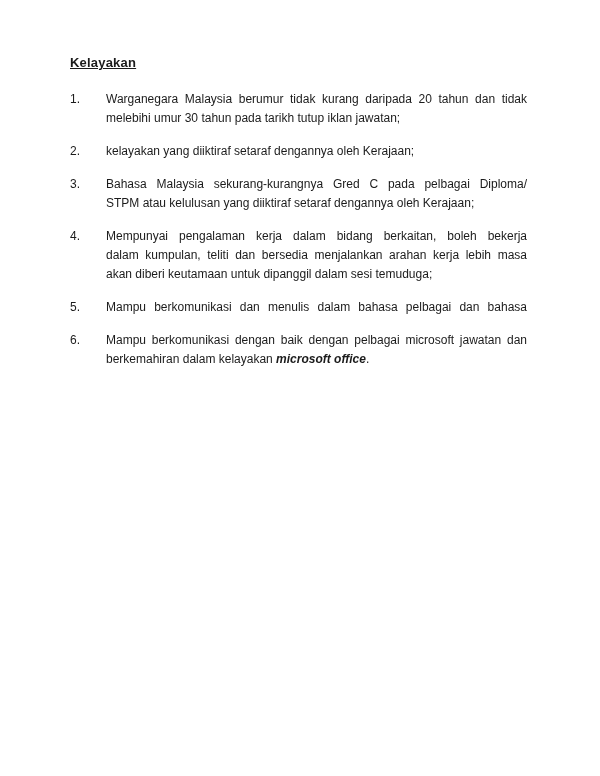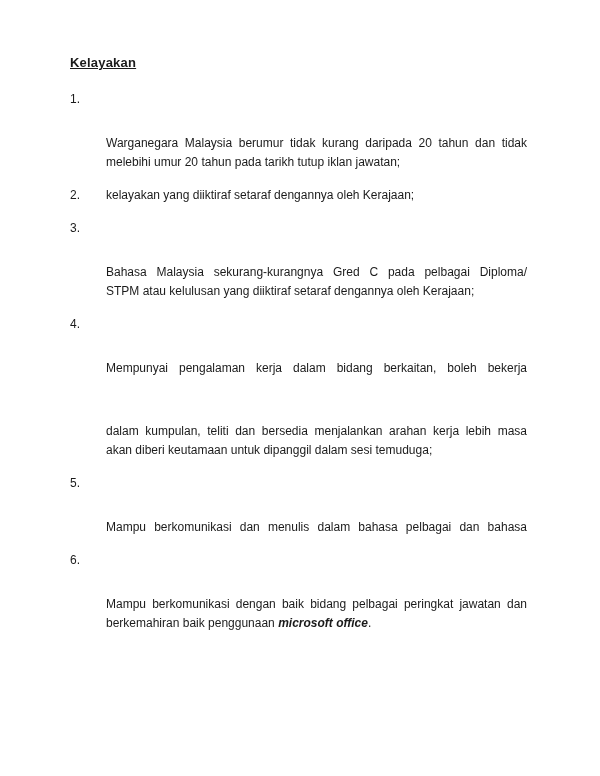--- a/index.html
+++ b/index.html
@@ -48,38 +48,37 @@
     width: 421px;
     font-size: 12px;
   }
   .line {
     line-height: 19px;
     white-space: normal;
   }
   .just {
     text-align: justify;
     text-align-last: justify;
-    margin-top: 44px;
   }
   .it {
     font-style: italic;
     font-weight: bold;
   }
 </style>
 </head>
 <body>
 
 <div class="page">
   <h1 class="title">Kelayakan</h1>
   <div class="list" id="list">
       <div class="item">
         <div class="num">1.</div>
         <div class="body">
           <div class="line just">Warganegara Malaysia berumur tidak kurang daripada 20 tahun dan tidak</div>
-          <div class="line">melebihi umur 20 tahun pada tarikh tutup iklan jawatan;</div>
+          <div class="line">melebihi umur 30 tahun pada tarikh tutup iklan jawatan;</div>
         </div>
       </div>
       <div class="item">
         <div class="num">2.</div>
         <div class="body">
           <div class="line">kelayakan yang diiktiraf setaraf dengannya oleh Kerajaan;</div>
         </div>
       </div>
       <div class="item">
         <div class="num">3.</div>
@@ -98,18 +97,18 @@
       </div>
       <div class="item">
         <div class="num">5.</div>
         <div class="body">
           <div class="line just">Mampu berkomunikasi dan menulis dalam bahasa pelbagai dan bahasa</div>
         </div>
       </div>
       <div class="item">
         <div class="num">6.</div>
         <div class="body">
-          <div class="line just">Mampu berkomunikasi dengan baik bidang pelbagai peringkat jawatan dan</div>
-          <div class="line"><span>berkemahiran baik penggunaan </span><span class="it">microsoft office</span><span>.</span></div>
+          <div class="line just">Mampu berkomunikasi dengan baik dengan pelbagai microsoft jawatan dan</div>
+          <div class="line"><span>berkemahiran dalam kelayakan </span><span class="it">microsoft office</span><span>.</span></div>
         </div>
       </div>
     </div>
 </div>
 
 </body></html>

